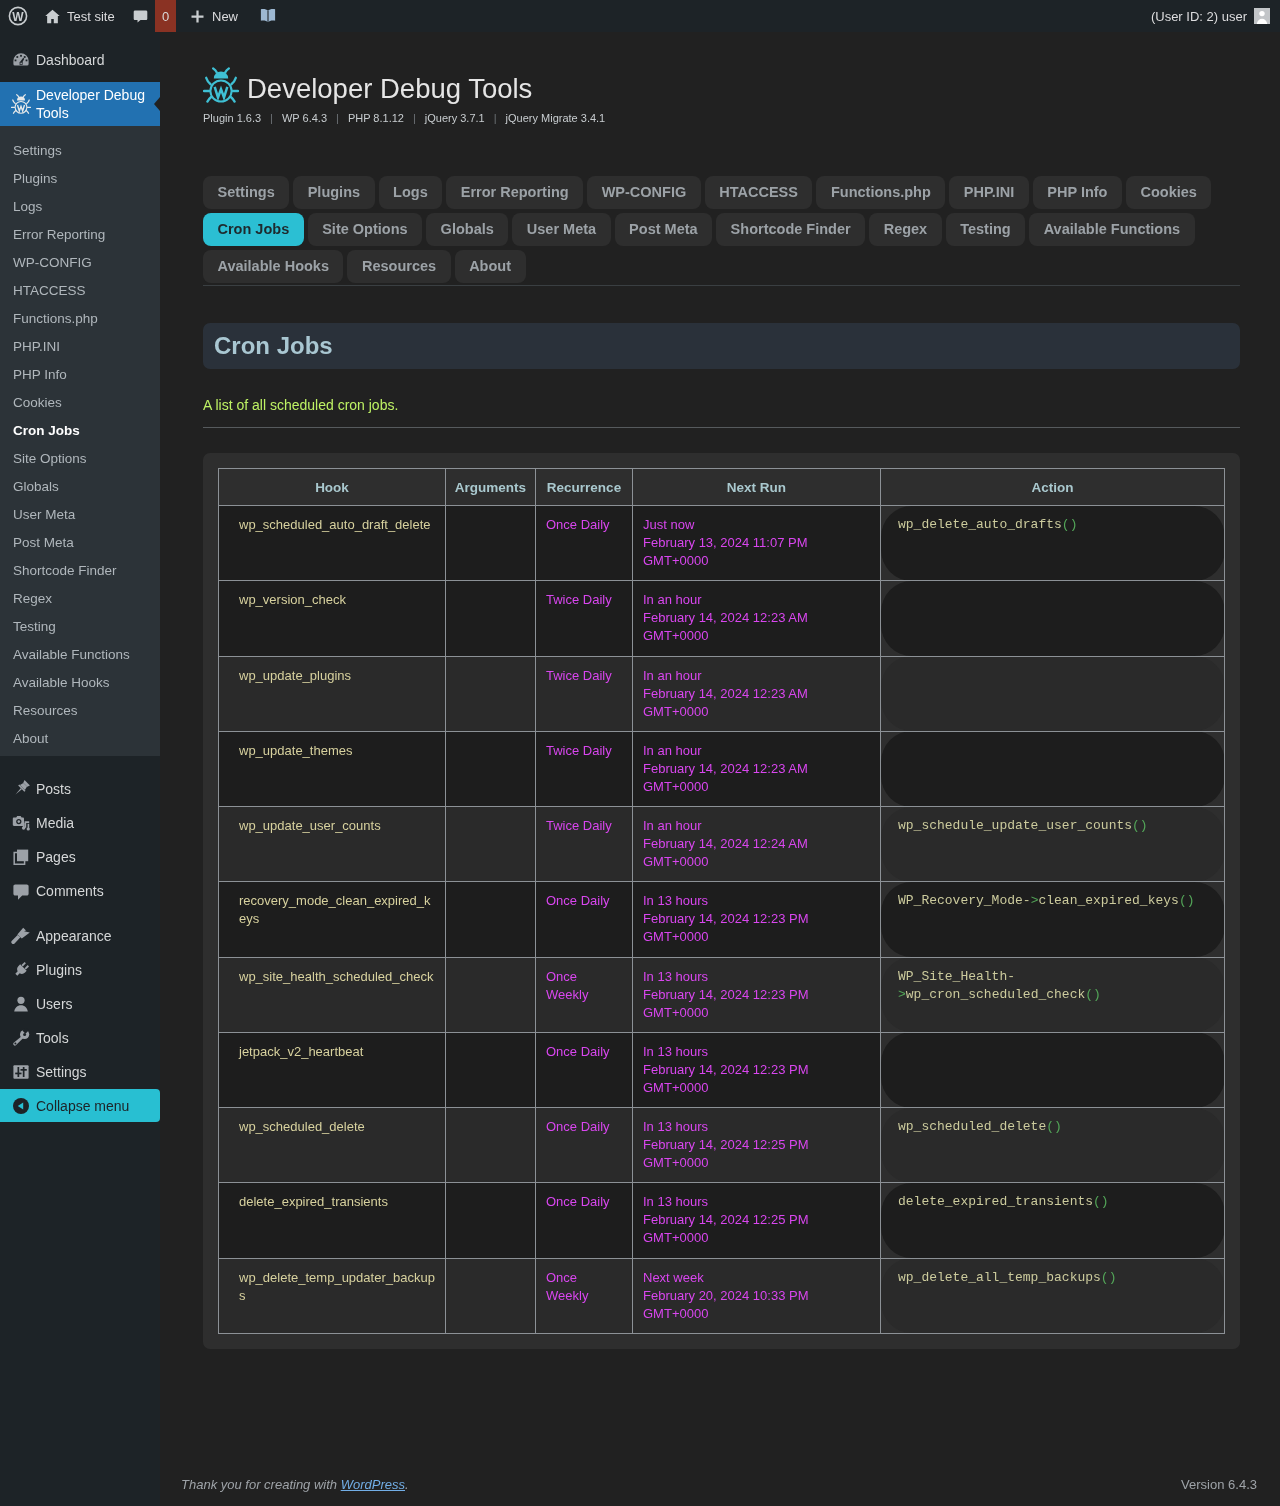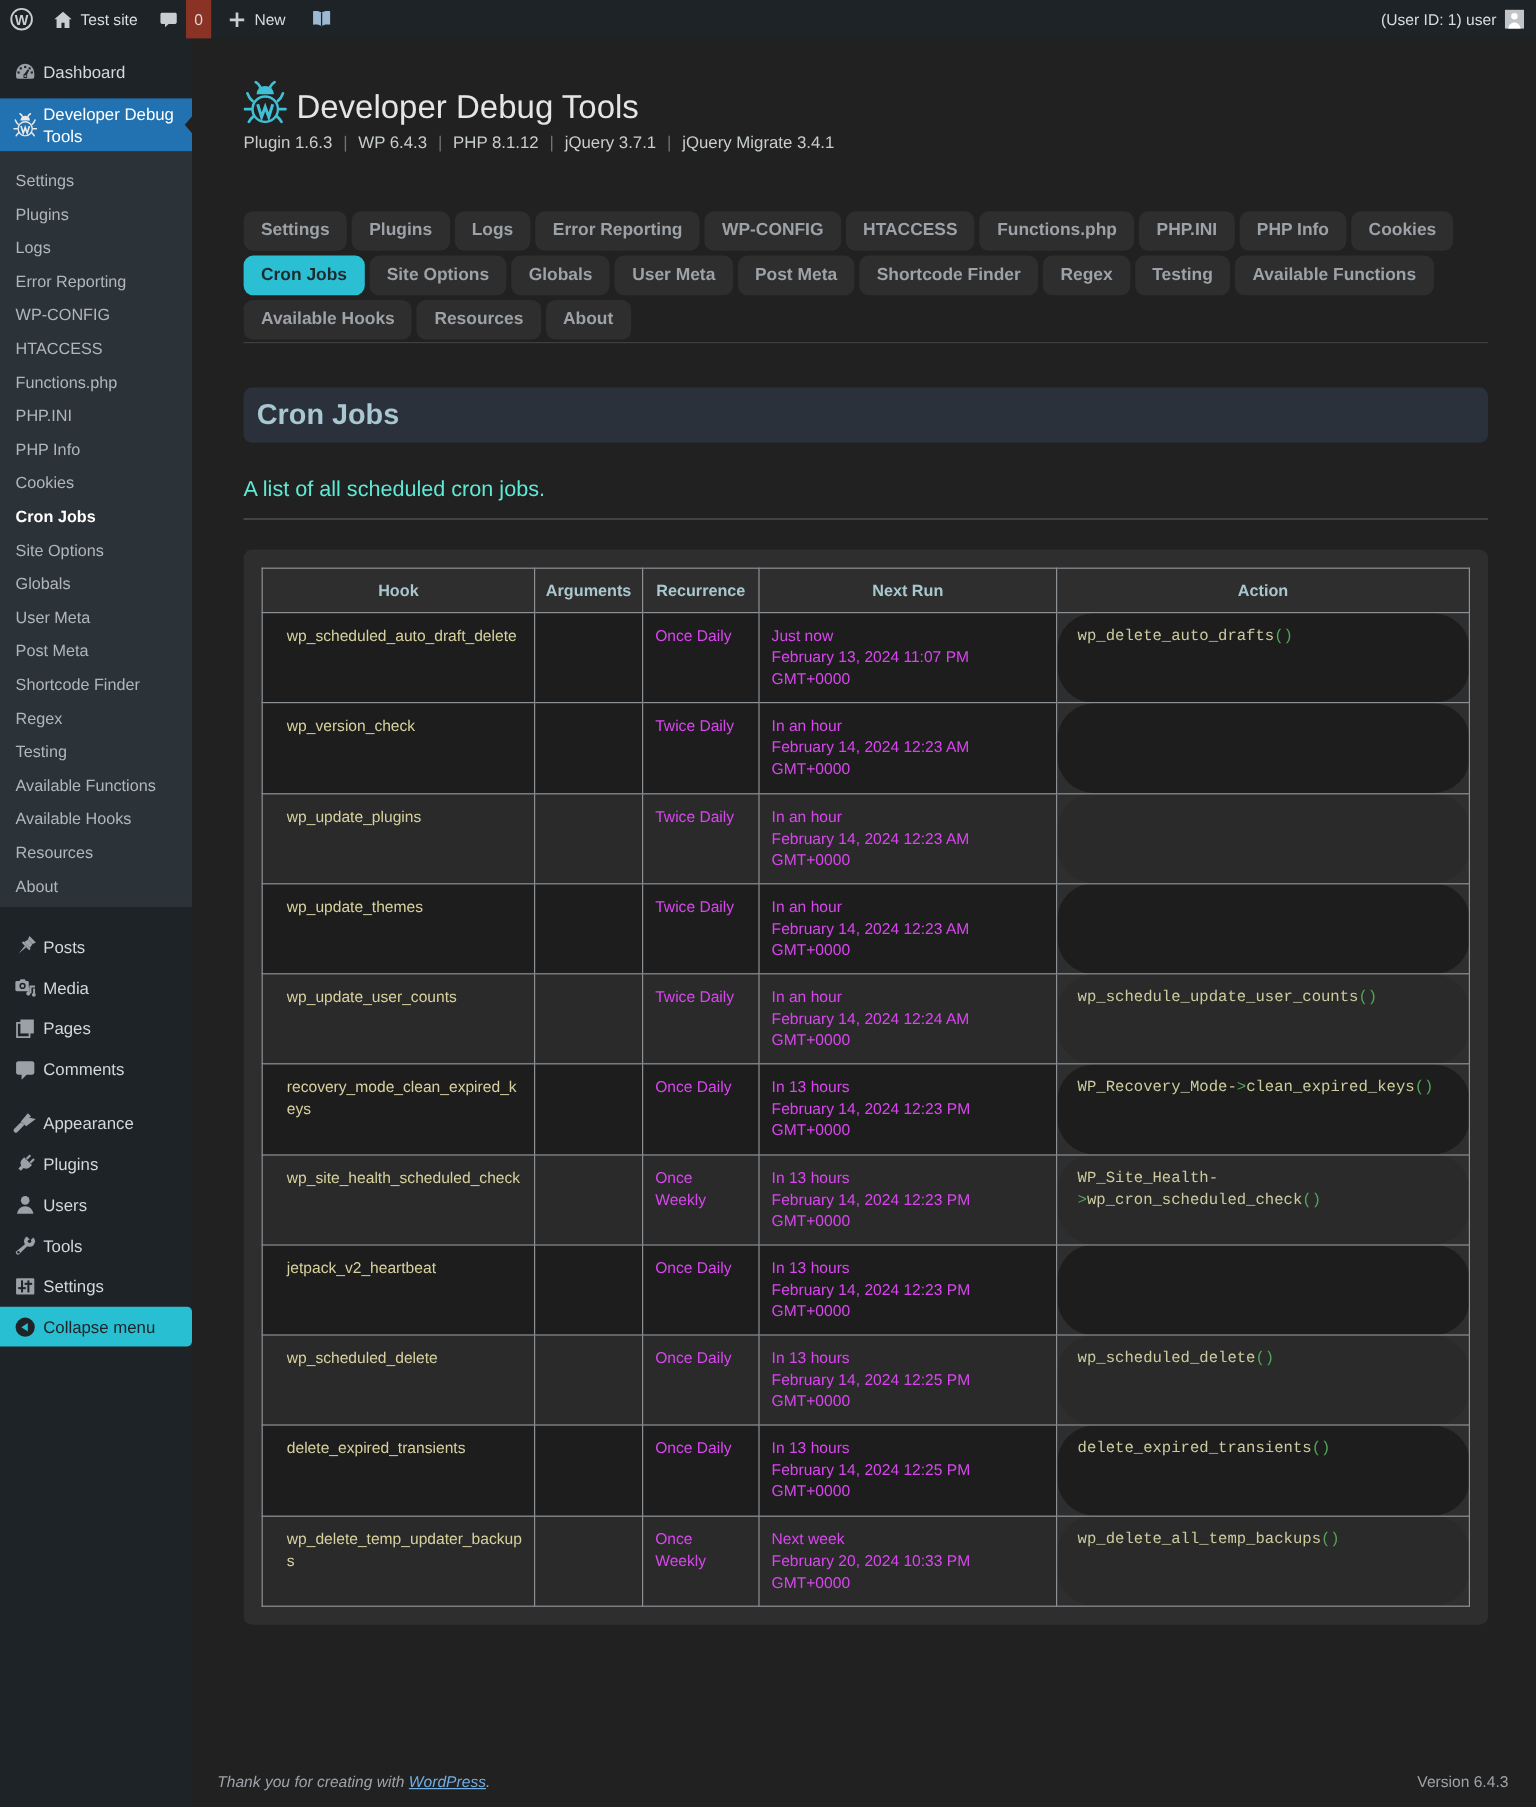--- a/index.html
+++ b/index.html
@@ -24,30 +24,30 @@
 .submenu div { height:28px; line-height:28px; padding-left:13px; font-size:13.5px; color:#b0b7bc; }
 .submenu .cur { color:#fff; font-weight:bold; }
 .sep { height:11px; }
 .collapse { background:#28bfd2; color:#1d2327; height:33px; border-radius:0 4px 4px 0; }
 
 
 .main { position:absolute; left:160px; top:32px; width:1120px; height:1474px; background:#212121; }
 .wrap { padding:0 40px 0 43px; }
 .pagehead { margin-top:32px; display:flex; align-items:center; }
 .pagehead h1 { font-weight:normal; font-size:27.5px; color:#e5e5e5; margin-left:8px; padding-top:9px; }
-.vline { margin-top:5px; font-size:14px; line-height:16px; color:#c8cdd0; }
+.vline { margin-top:5px; font-size:11px; line-height:16px; color:#c8cdd0; }
 .vline .sepc { color:#6e7377; padding:0 9px; }
 
 .tabs { margin-top:50px; display:flex; flex-wrap:wrap; gap:4px; border-bottom:1px solid #3a3f42; padding-bottom:2px; }
 .tab { height:33px; line-height:33px; padding:0 14.5px; background:#2e2e2e; color:#9ca2a7; font-size:14.5px; font-weight:bold; border-radius:8px; }
 .tab.active { background:#2bbfd3; color:#1e2a2e; }
 
 .panel { margin-top:37px; background:#2a313a; border-radius:7px; height:46px; padding:10px 11px; }
 .panel h2 { font-size:24px; line-height:26px; color:#a9c7d2; }
-.desc { margin-top:28px; font-size:18px; color:#5eead4; }
+.desc { margin-top:28px; font-size:14px; color:#bef264; }
 .hr { margin-top:14px; border-top:1px solid #565a5d; }
 
 .twrap { margin-top:25px; background:#2e2e2e; border-radius:7px; padding:15px; }
 table { width:100%; border-collapse:collapse; table-layout:fixed; }
 th, td { border:1px solid #8c9196; }
 th { height:36px; font-size:13.5px; font-weight:bold; color:#a9c8ce; text-align:center; }
 td { padding:10px; vertical-align:top; font-size:13px; line-height:18px; }
 tr { height:75.25px; } tr:first-child { height:37px; }
 tr.odd td { background:#1d1d1d; }
 tr.even td { background:#2a2a2a; }
@@ -390,20 +390,20 @@
   <div class="tb-item" style="left:190px"><svg width="15" height="15" viewBox="0 0 20 20" fill="#c9cdd0" style="margin-right:7px">
         <path d="M8.5 2h3v6.5H18v3h-6.5V18h-3v-6.5H2v-3h6.5z"></path>
       </svg>New</div>
   <div class="tb-item" style="left:259px">
       <svg width="18" height="16" viewBox="0 0 20 18" fill="#9db8d2">
         <path d="M10 3C8.8 1.8 6.7 1.2 4.5 1.2c-1 0-2 .1-2.5.3v12.8c.5-.2 1.5-.3 2.5-.3 2.2 0 4.3.6 5.5 1.8 1.2-1.2 3.3-1.8 5.5-1.8 1 0 2 .1 2.5.3V1.5c-.5-.2-1.5-.3-2.5-.3-2.2 0-4.3.6-5.5 1.8z"></path>
         <path d="M10 3v12.6" stroke="#1d2327" stroke-width="1.2"></path>
       </svg>
     </div>
   <div class="tb-right">
-      <span>(User ID: 1) user</span>
+      <span>(User ID: 2) user</span>
       <svg width="16" height="16" viewBox="0 0 16 16">
         <rect width="16" height="16" fill="#c2c5c8"></rect>
         <circle cx="8" cy="5.6" r="2.7" fill="#fff"></circle>
         <path d="M2.8 16c.4-3.2 2.6-5.2 5.2-5.2s4.8 2 5.2 5.2z" fill="#fff"></path>
       </svg>
     </div>
 </div>
 
 </body></html>

